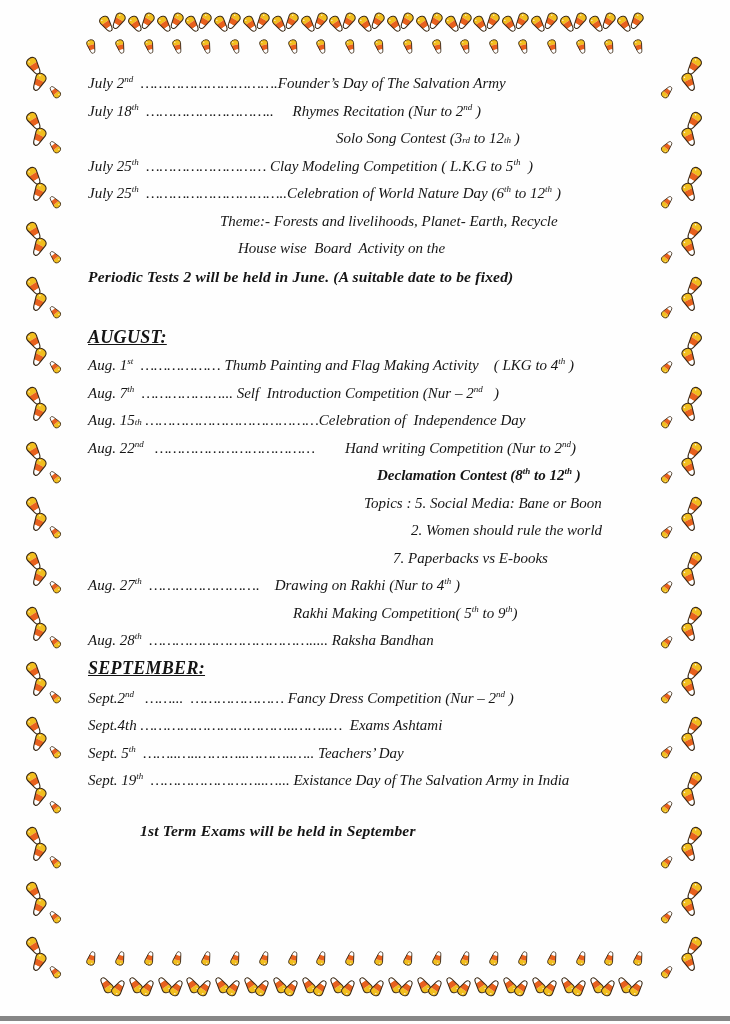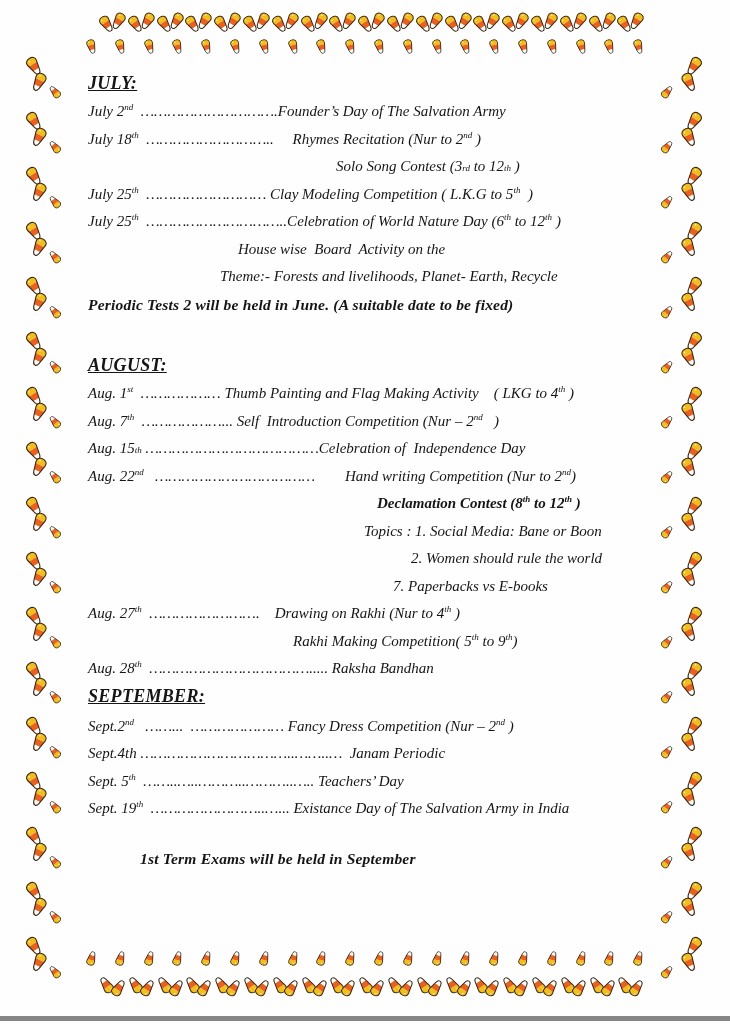--- a/index.html
+++ b/index.html
@@ -1136,48 +1136,47 @@
       </div>
       <div class="corn" style="left: 662px; top: 965px; width: 10px; height: 14px; transform: rotate(-140deg);">
         <svg viewBox="0 0 20 28">
           <use href="#candy-corn"></use>
         </svg>
       </div>
     </div>
 
   <div id="doc">
       <div>
-        <div class="sec-heading">JULY:</div>
         <div class="line">July 2<sup>nd</sup>  ………………………….Founder’s Day of The Salvation Army</div>
         <div class="line">July 18<sup>th</sup>  ………………………..     Rhymes Recitation (Nur to 2<sup>nd</sup> )</div>
         <div class="line" style="padding-left: 248px;">Solo Song Contest (3<sub>rd</sub> to 12<sub>th</sub> )</div>
         <div class="line">July 25<sup>th</sup>  ……………………… Clay Modeling Competition ( L.K.G to 5<sup>th</sup>  )</div>
         <div class="line">July 25<sup>th</sup>  …………………………..Celebration of World Nature Day (6<sup>th</sup> to 12<sup>th</sup> )</div>
+        <div class="line" style="padding-left: 132px;">Theme:- Forests and livelihoods, Planet- Earth, Recycle</div>
         <div class="line" style="padding-left: 150px;">House wise  Board  Activity on the</div>
-        <div class="line" style="padding-left: 132px;">Theme:- Forests and livelihoods, Planet- Earth, Recycle</div>
         <div class="line bold">Periodic Tests 2 will be held in June. (A suitable date to be fixed)</div>
       </div>
       <div>
         <div class="sec-heading" style="margin-top: 34px;">AUGUST:</div>
         <div class="line">Aug. 1<sup>st</sup>  ……………… Thumb Painting and Flag Making Activity    ( LKG to 4<sup>th</sup> )</div>
         <div class="line">Aug. 7<sup>th</sup>  ………………... Self  Introduction Competition (Nur – 2<sup>nd</sup>   )</div>
         <div class="line">Aug. 15<sub>th</sub> …………………………………Celebration of  Independence Day</div>
         <div class="line">Aug. 22<sup>nd</sup>   ………………………………        Hand writing Competition (Nur to 2<sup>nd</sup>)</div>
         <div class="line" style="padding-left: 289px; font-weight: bold;">Declamation Contest (8<sup>th</sup> to 12<sup>th</sup> )</div>
-        <div class="line" style="padding-left: 276px;">Topics : 1. Social Media: Bane or Boon</div>
+        <div class="line" style="padding-left: 276px;">Topics : 5. Social Media: Bane or Boon</div>
         <div class="line" style="padding-left: 323px;">2. Women should rule the world</div>
         <div class="line" style="padding-left: 305px;">7. Paperbacks vs E-books</div>
         <div class="line">Aug. 27<sup>th</sup>  …………………….    Drawing on Rakhi (Nur to 4<sup>th</sup> )</div>
         <div class="line" style="padding-left: 205px;">Rakhi Making Competition( 5<sup>th</sup> to 9<sup>th</sup>)</div>
         <div class="line">Aug. 28<sup>th</sup>  ………………………………..... Raksha Bandhan</div>
       </div>
       <div>
         <div class="sec-heading">SEPTEMBER:</div>
         <div class="line" style="margin-top: 4px;">Sept.2<sup>nd</sup>   ……...  ………………… Fancy Dress Competition (Nur – 2<sup>nd</sup> )</div>
-        <div class="line">Sept.4th ……………………………..……..…  Janam Periodic</div>
+        <div class="line">Sept.4th ……………………………..……..…  Exams Ashtami</div>
         <div class="line">Sept. 5<sup>th</sup>  ……..…..………..………..….. Teachers’ Day</div>
         <div class="line">Sept. 19<sup>th</sup>  ……………………..…... Existance Day of The Salvation Army in India</div>
         <div class="line bold" style="padding-left: 52px; margin-top: 22px;">1st Term Exams will be held in September</div>
       </div>
     </div>
 
   <div id="edge-bar" style="background: rgb(134, 134, 134);"></div>
 </div>
 
 </body></html>

